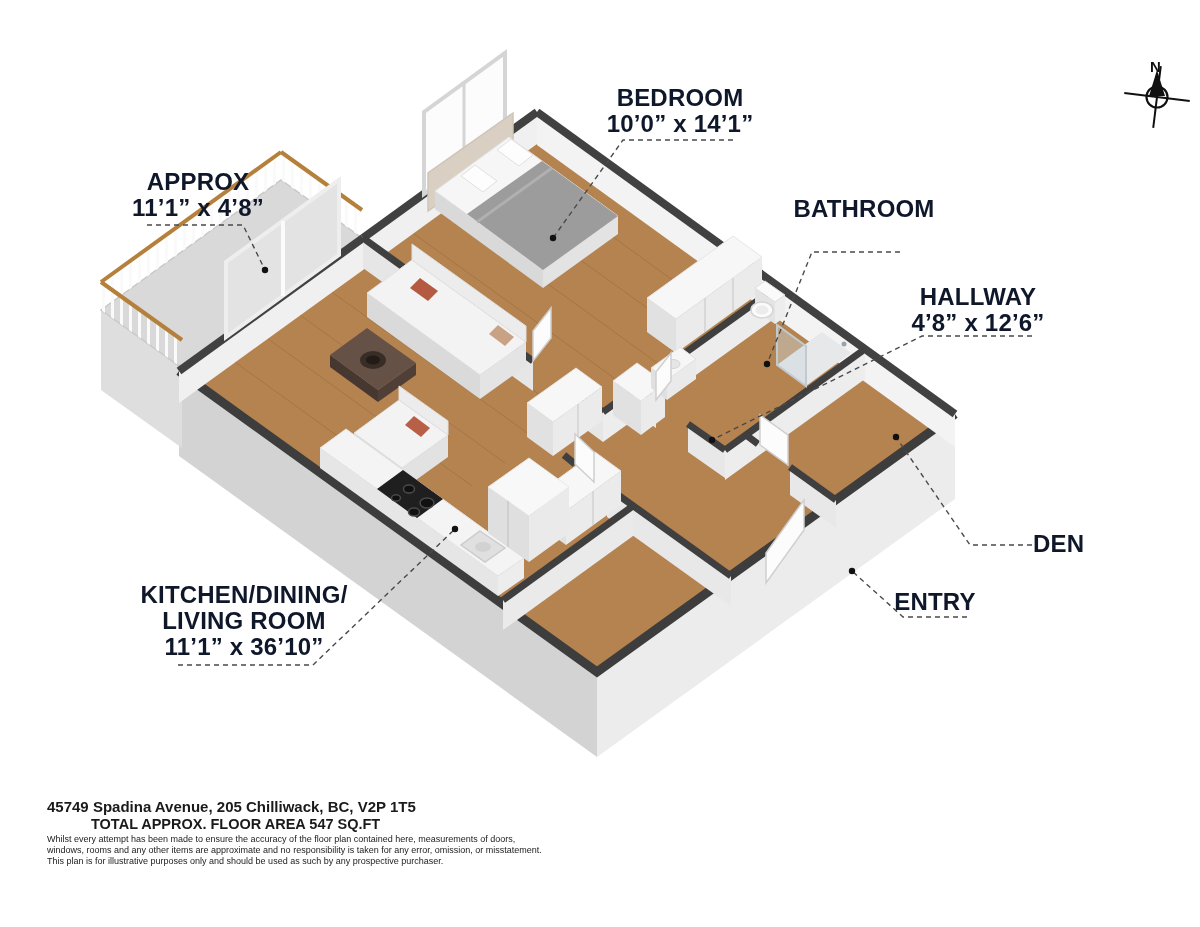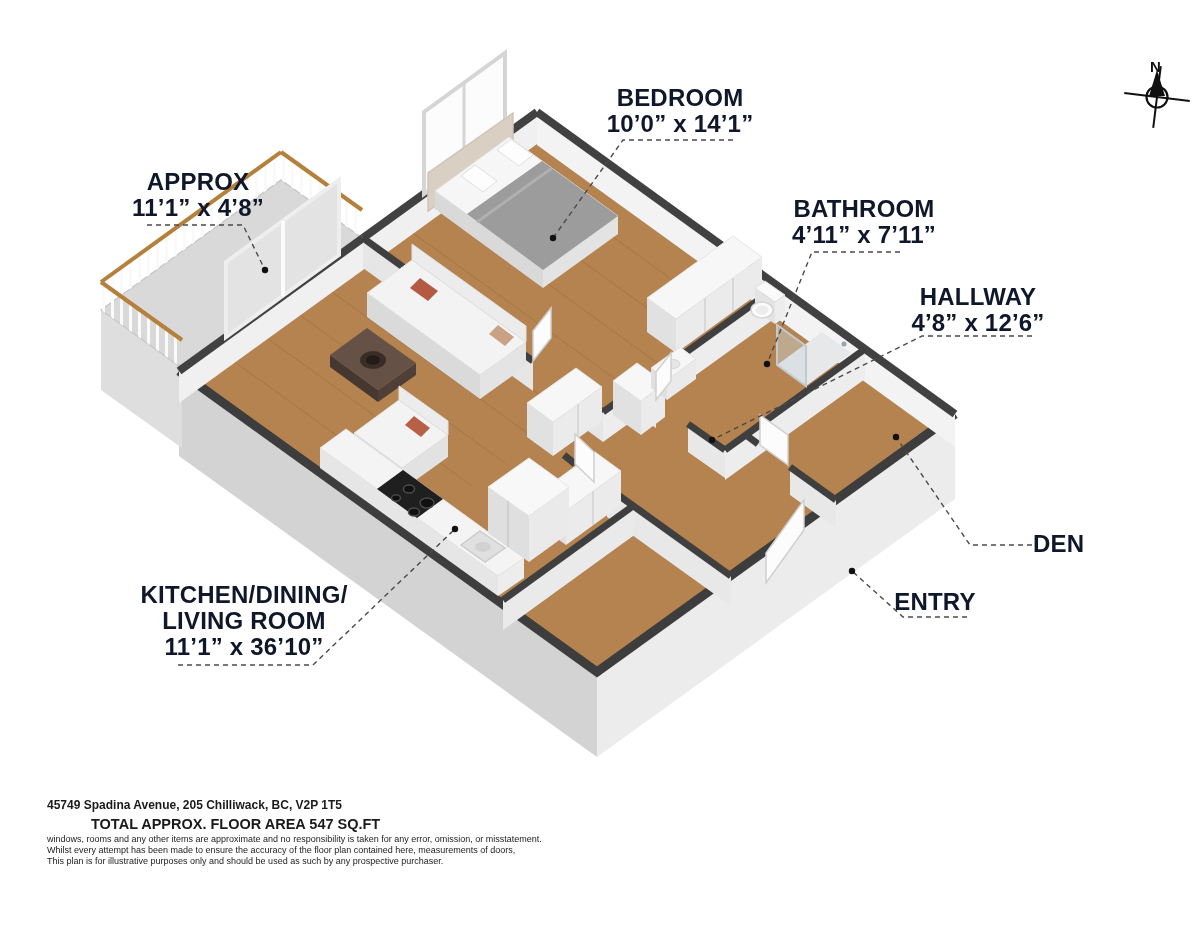--- a/index.html
+++ b/index.html
@@ -4,21 +4,21 @@
 <style>
   html,body{margin:0;padding:0;background:#ffffff;}
   .canvas{position:relative;width:1200px;height:927px;background:#ffffff;overflow:hidden;
           font-family:"Liberation Sans",sans-serif;}
   .plan-svg{position:absolute;left:0;top:0;}
   .room-label{position:absolute;text-align:center;color:#0f172a;font-weight:600;
               font-size:24px;line-height:26px;letter-spacing:0.2px;white-space:nowrap;}
   .room-label .dims{font-weight:600;}
   .label-left{text-align:left;}
   .footer{position:absolute;left:47px;color:#1a1a1a;}
-  .footer .address{position:absolute;left:0;top:0;font-size:12px;font-weight:600;white-space:nowrap;}
+  .footer .address{position:absolute;left:0;top:0;font-size:15px;font-weight:600;white-space:nowrap;}
   .footer .area{position:absolute;left:0;top:18px;font-size:14.5px;font-weight:600;white-space:nowrap;margin-left:44px;}
   .footer .disclaimer{position:absolute;left:0;top:36px;font-size:9px;line-height:11px;
                       font-weight:400;color:#222;white-space:nowrap;}
 </style>
 </head>
 <body>
 
 <div class="canvas">
 
 <svg class="plan-svg" width="1200" height="927" viewBox="0 0 1200 927">
@@ -236,21 +236,20 @@
 <div class="room-label" style="left:558px;top:85px;width:244px;">
   <div>BEDROOM</div>
   <div class="dims">10’0” x 14’1”</div>
 </div>
 <div class="room-label" style="left:78px;top:169px;width:240px;">
   <div>APPROX</div>
   <div class="dims">11’1” x 4’8”</div>
 </div>
 <div class="room-label" style="left:742px;top:196px;width:244px;">
   <div>BATHROOM</div>
-  <div class="dims">4’11” x 7’11”</div>
 </div>
 <div class="room-label" style="left:856px;top:284px;width:244px;">
   <div>HALLWAY</div>
   <div class="dims">4’8” x 12’6”</div>
 </div>
 <div class="room-label label-left" style="left:1033px;top:531px;width:110px;">
   <div>DEN</div>
 </div>
 <div class="room-label" style="left:868px;top:589px;width:134px;">
   <div>ENTRY</div>
@@ -258,19 +257,19 @@
 <div class="room-label" style="left:108px;top:582px;width:272px;">
   <div>KITCHEN/DINING/</div>
   <div>LIVING ROOM</div>
   <div class="dims">11’1” x 36’10”</div>
 </div>
 
 <div class="footer" style="top:798px;">
   <div class="address">45749 Spadina Avenue, 205 Chilliwack, BC, V2P 1T5</div>
   <div class="area">TOTAL APPROX. FLOOR AREA 547 SQ.FT</div>
   <div class="disclaimer">
+    <div>Whilst every attempt has been made to ensure the accuracy of the floor plan contained here, measurements of doors,</div>
     <div>windows, rooms and any other items are approximate and no responsibility is taken for any error, omission, or misstatement.</div>
-    <div>Whilst every attempt has been made to ensure the accuracy of the floor plan contained here, measurements of doors,</div>
     <div>This plan is for illustrative purposes only and should be used as such by any prospective purchaser.</div>
   </div>
 </div>
 
 </div>
 
 </body></html>

